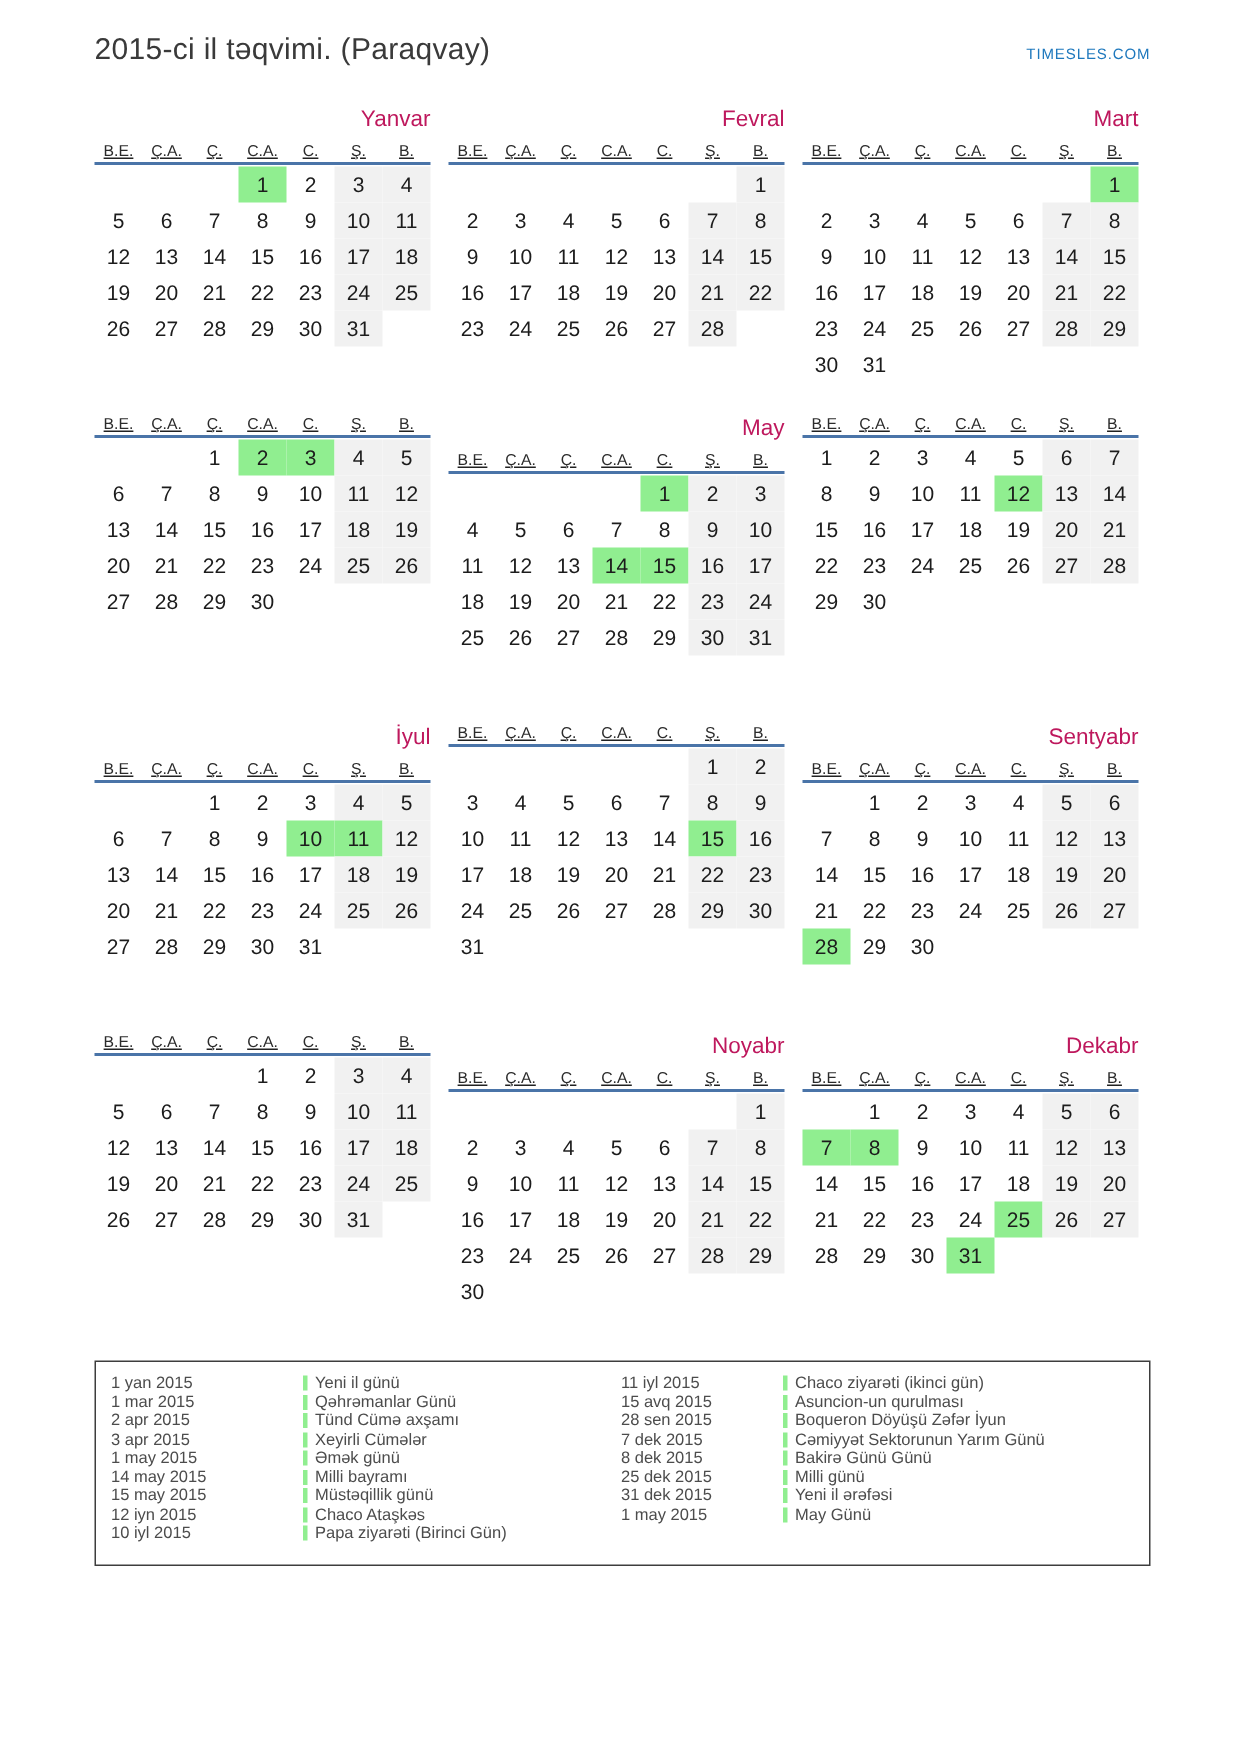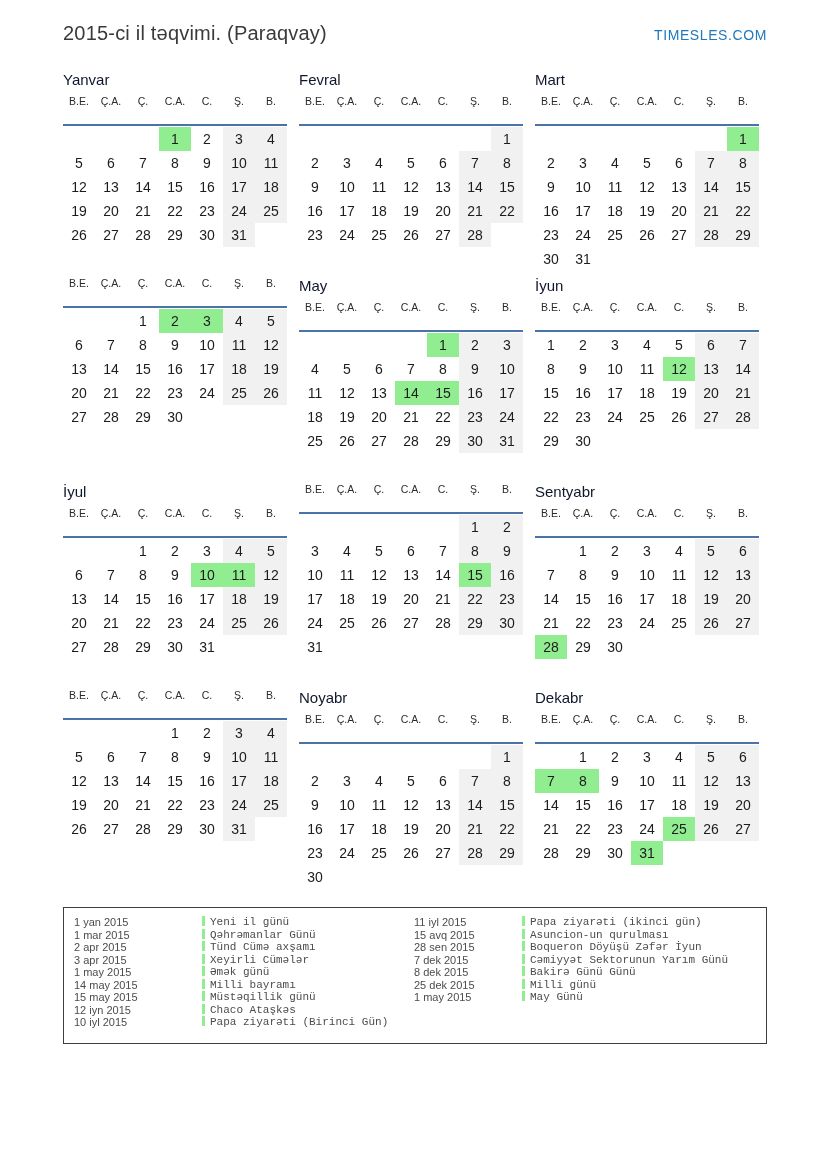--- a/index.html
+++ b/index.html
@@ -2,44 +2,44 @@
 <html><head>
 <meta charset="utf-8">
 <style>
   html,body{margin:0;padding:0;background:#fff;}
   body{font-family:"Liberation Sans",sans-serif;color:#222;}
   .page{width:827px;height:1169px;box-sizing:border-box;padding:22px 60px 0 63px;position:relative;}
 
   
   .hdr{display:flex;justify-content:space-between;align-items:baseline;}
   .hdr h1{font-size:20px;font-weight:500;color:#3a3a3a;margin:0;letter-spacing:.2px;}
-  .site-link{font-size:14px;color:#1e78bd;text-decoration:none;letter-spacing:.6px;cursor:pointer;}
+  .site-link{font-size:10px;color:#1e78bd;text-decoration:none;letter-spacing:.6px;cursor:pointer;}
 
   
   .months-grid{margin-top:26px;display:grid;grid-template-columns:repeat(3,224px);column-gap:12px;grid-auto-rows:206px;align-items:start;}
   .month{width:224px;}
-  .month-title{text-align:left;color:#0f172a;font-size:15px;line-height:18px;margin-bottom:6px;cursor:pointer;}
-  .weekday-row{display:grid;grid-template-columns:repeat(7,32px);padding-bottom:16px;border-bottom:2px solid #4a74a8;}
+  .month-title{text-align:right;color:#be185d;font-size:15px;line-height:18px;margin-bottom:6px;cursor:pointer;}
+  .weekday-row{display:grid;grid-template-columns:repeat(7,32px);padding-bottom:0;border-bottom:2px solid #4a74a8;text-decoration:underline;}
   .weekday-row span{text-align:center;font-size:10.5px;line-height:13px;color:#2b2b2b;}
   .weeks{display:grid;grid-template-columns:repeat(7,32px);grid-auto-rows:24px;margin-top:1px;}
   .day{display:flex;align-items:center;justify-content:center;font-size:14px;color:#1c1c1c;}
   .day.we{background:#f1f1f1;}
   .day.hol{background:#90ee90;}
   .day.empty{background:transparent;}
 
   
   .legend{width:704px;box-sizing:border-box;border:1.5px solid #3d3d3d;display:flex;margin-top:12px;padding:8px 6px 14px 10px;}
   .legend-col{display:flex;flex-direction:column;}
   .legend-col.left{width:340px;flex-shrink:0;}
   .legend-col.right{flex:1;}
   .legend-row{display:flex;align-items:center;font-size:11px;line-height:12.5px;color:#4c4c4c;}
   .legend-date{flex-shrink:0;}
   .legend-col.left .legend-date{width:128px;}
   .legend-col.right .legend-date{width:108px;}
-  .legend-name{display:flex;align-items:flex-start;gap:5px;font-family:Liberation Mono, monospace;}
+  .legend-name{display:flex;align-items:center;gap:5px;}
   .bar{width:3px;height:10px;background:#90ee90;display:inline-block;flex-shrink:0;}
 </style>
 </head>
 <body>
 
 <div class="page">
   <div class="hdr">
     <h1>2015-ci il təqvimi. (Paraqvay)</h1>
     <a class="site-link">TIMESLES.COM</a>
   </div>
@@ -295,21 +295,20 @@
           <span class="day">26</span>
           <span class="day">27</span>
           <span class="day">28</span>
           <span class="day">29</span>
           <span class="day we">30</span>
           <span class="day we">31</span>
         </div>
   </div>
 
   <div class="month">
-    <div class="month-title">İyun</div>
     <div class="weekday-row">
           <span>B.E.</span>
           <span>Ç.A.</span>
           <span>Ç.</span>
           <span>C.A.</span>
           <span>C.</span>
           <span>Ş.</span>
           <span>B.</span>
         </div>
     <div class="weeks">
@@ -736,21 +735,21 @@
             <i class="bar"></i>
             <span class="nm">Papa ziyarəti (Birinci Gün)</span>
           </span>
   </div>
 </div>
     <div class="legend-col right" id="legend-right">
   <div class="legend-row">
     <span class="legend-date">11 iyl 2015</span>
     <span class="legend-name">
             <i class="bar"></i>
-            <span class="nm">Papa ziyarəti (ikinci gün)</span>
+            <span class="nm">Chaco ziyarəti (ikinci gün)</span>
           </span>
   </div>
 
   <div class="legend-row">
     <span class="legend-date">15 avq 2015</span>
     <span class="legend-name">
             <i class="bar"></i>
             <span class="nm">Asuncion-un qurulması</span>
           </span>
   </div>
@@ -780,20 +779,27 @@
   </div>
 
   <div class="legend-row">
     <span class="legend-date">25 dek 2015</span>
     <span class="legend-name">
             <i class="bar"></i>
             <span class="nm">Milli günü</span>
           </span>
   </div>
 
+  <div class="legend-row">
+    <span class="legend-date">31 dek 2015</span>
+    <span class="legend-name">
+            <i class="bar"></i>
+            <span class="nm">Yeni il ərəfəsi</span>
+          </span>
+  </div>
 
   <div class="legend-row">
     <span class="legend-date">1 may 2015</span>
     <span class="legend-name">
             <i class="bar"></i>
             <span class="nm">May Günü</span>
           </span>
   </div>
 </div>
   </div>

